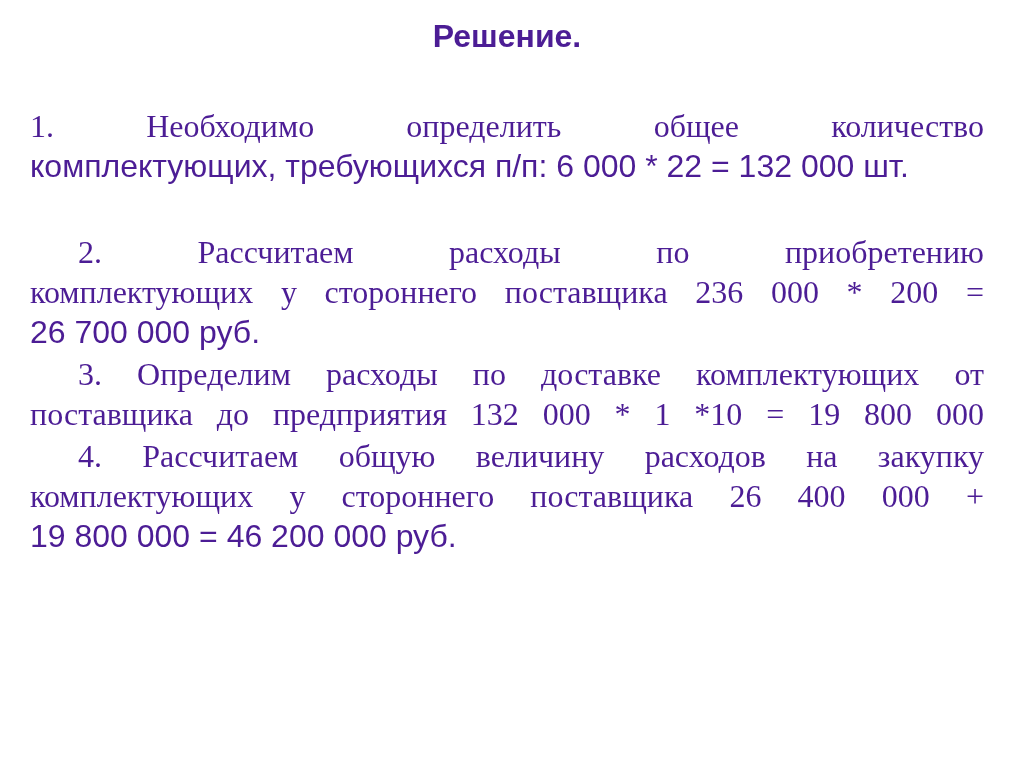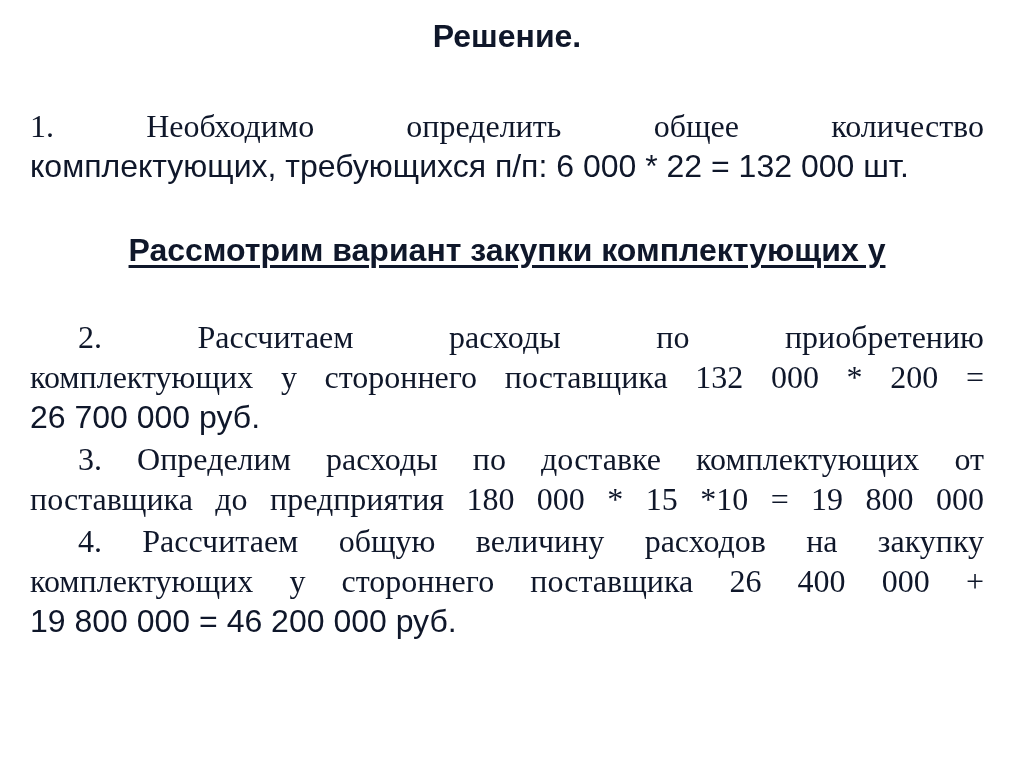--- a/index.html
+++ b/index.html
@@ -6,21 +6,21 @@
     margin: 0;
     padding: 0;
     background: #ffffff;
   }
   .slide {
     position: relative;
     width: 1024px;
     height: 767px;
     box-sizing: border-box;
     background: #ffffff;
-    color: #0f172a;
+    color: #4c1d95;
     font-family: "Liberation Sans", "DejaVu Sans", sans-serif;
     font-size: 32px;
     overflow: hidden;
     padding: 16px 40px 0 30px;
   }
   .title {
     margin: 0;
     font-size: 32px;
     font-weight: bold;
     text-align: center;
@@ -68,32 +68,31 @@
 <main class="slide">
 
   <h1 class="title">Решение.</h1>
 
   <section class="para para-1">
     <span class="line just">1. Необходимо определить общее количество</span>
     <span class="line last">комплектующих, требующихся п/п: 6 000 * 22 = 132 000 шт.</span>
   </section>
 
   <h2 class="heading">
-    <span class="hline">Рассмотрим вариант закупки комплектующих у</span>
   </h2>
 
   <section class="para para-2">
     <span class="line just indent">2. Рассчитаем расходы по приобретению</span>
-    <span class="line just">комплектующих у стороннего поставщика 132 000 * 200 =</span>
+    <span class="line just">комплектующих у стороннего поставщика 236 000 * 200 =</span>
     <span class="line last">26 700 000 руб.</span>
   </section>
 
   <section class="para para-3">
     <span class="line just indent">3. Определим расходы по доставке комплектующих от</span>
-    <span class="line just">поставщика до предприятия 180 000 * 15 *10 = 19 800 000</span>
+    <span class="line just">поставщика до предприятия 132 000 * 1 *10 = 19 800 000</span>
   </section>
 
   <section class="para para-4">
     <span class="line just indent">4. Рассчитаем общую величину расходов на закупку</span>
     <span class="line just">комплектующих у стороннего поставщика 26 400 000 +</span>
     <span class="line last">19 800 000 = 46 200 000 руб.</span>
   </section>
 
 </main>
 

